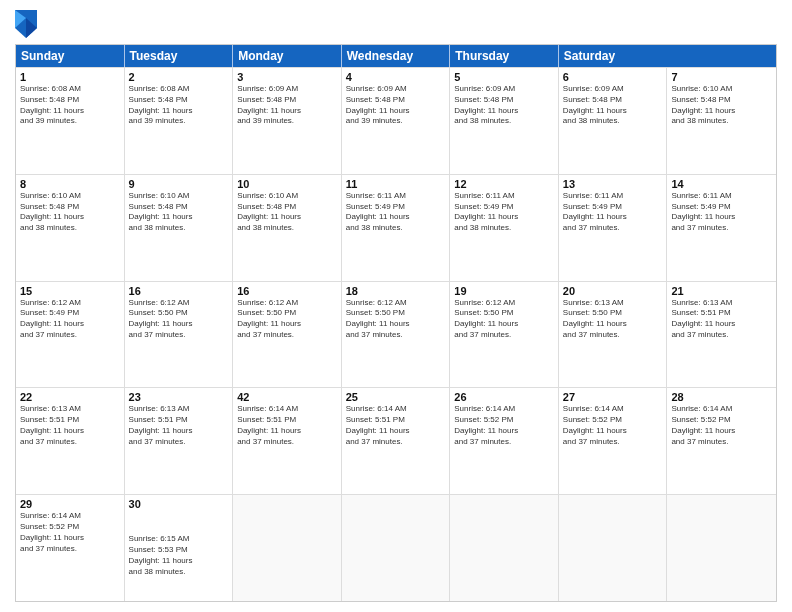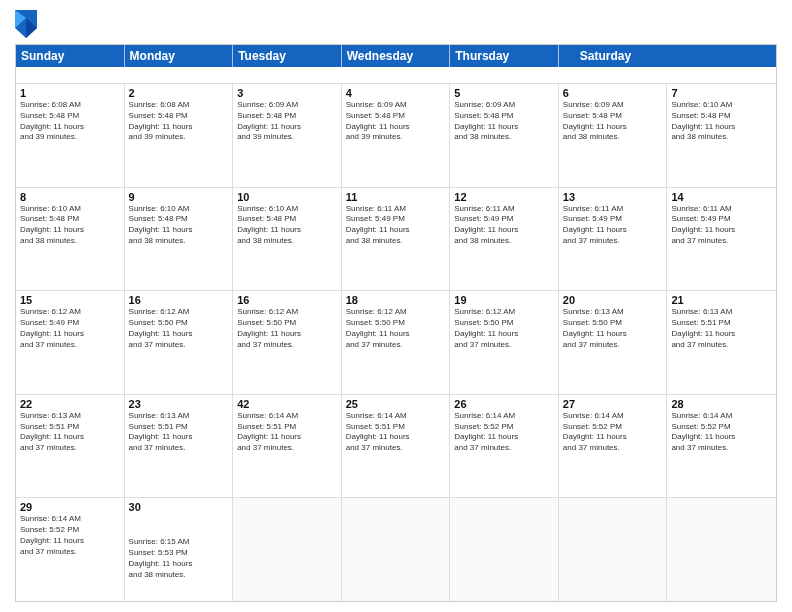--- a/index.html
+++ b/index.html
@@ -57,36 +57,35 @@
     }
     .title-location {
       font-size: 14px;
       color: #444;
     }
     .calendar {
       flex: 1;
       display: flex;
       flex-direction: column;
       border: 1px solid #ccc;
-      gap: 16px;
     }
     .cal-header {
       display: grid;
       grid-template-columns: repeat(7, 1fr);
       background: #1565c0;
     }
     .cal-header-cell {
       color: #fff;
       font-size: 12px;
       font-weight: bold;
       padding: 4px 5px;
       border-right: 1px solid #aac4e8;
       text-align: left;
     }
-    .cal-header-cell:last-child { border-right: none; margin-left: 16px; }
+    .cal-header-cell:last-child { border-right: none; }
     .cal-body {
       flex: 1;
       display: flex;
       flex-direction: column;
     }
     .cal-row {
       display: grid;
       grid-template-columns: repeat(7, 1fr);
       flex: 1;
       border-top: 1px solid #ddd;
@@ -131,22 +130,22 @@
     </div>
     <div class="title-block">
       <div class="title-month"></div>
       <div class="title-location"></div>
     </div>
   </div>
 
   <div class="calendar">
     <div class="cal-header">
     <div class="cal-header-cell">Sunday</div>
+        <div class="cal-header-cell">Tuesday</div>
         <div class="cal-header-cell">Monday</div>
-        <div class="cal-header-cell">Tuesday</div>
         <div class="cal-header-cell">Wednesday</div>
         <div class="cal-header-cell">Thursday</div>
         <div class="cal-header-cell">Saturday</div>
       </div>
     <div class="cal-body">
     <div class="cal-row">
           <div class="cal-cell">
             <div class="day-num">1</div>
             <div class="day-info" style="white-space: pre-wrap;">Sunrise: 6:08 AM
 Sunset: 5:48 PM

